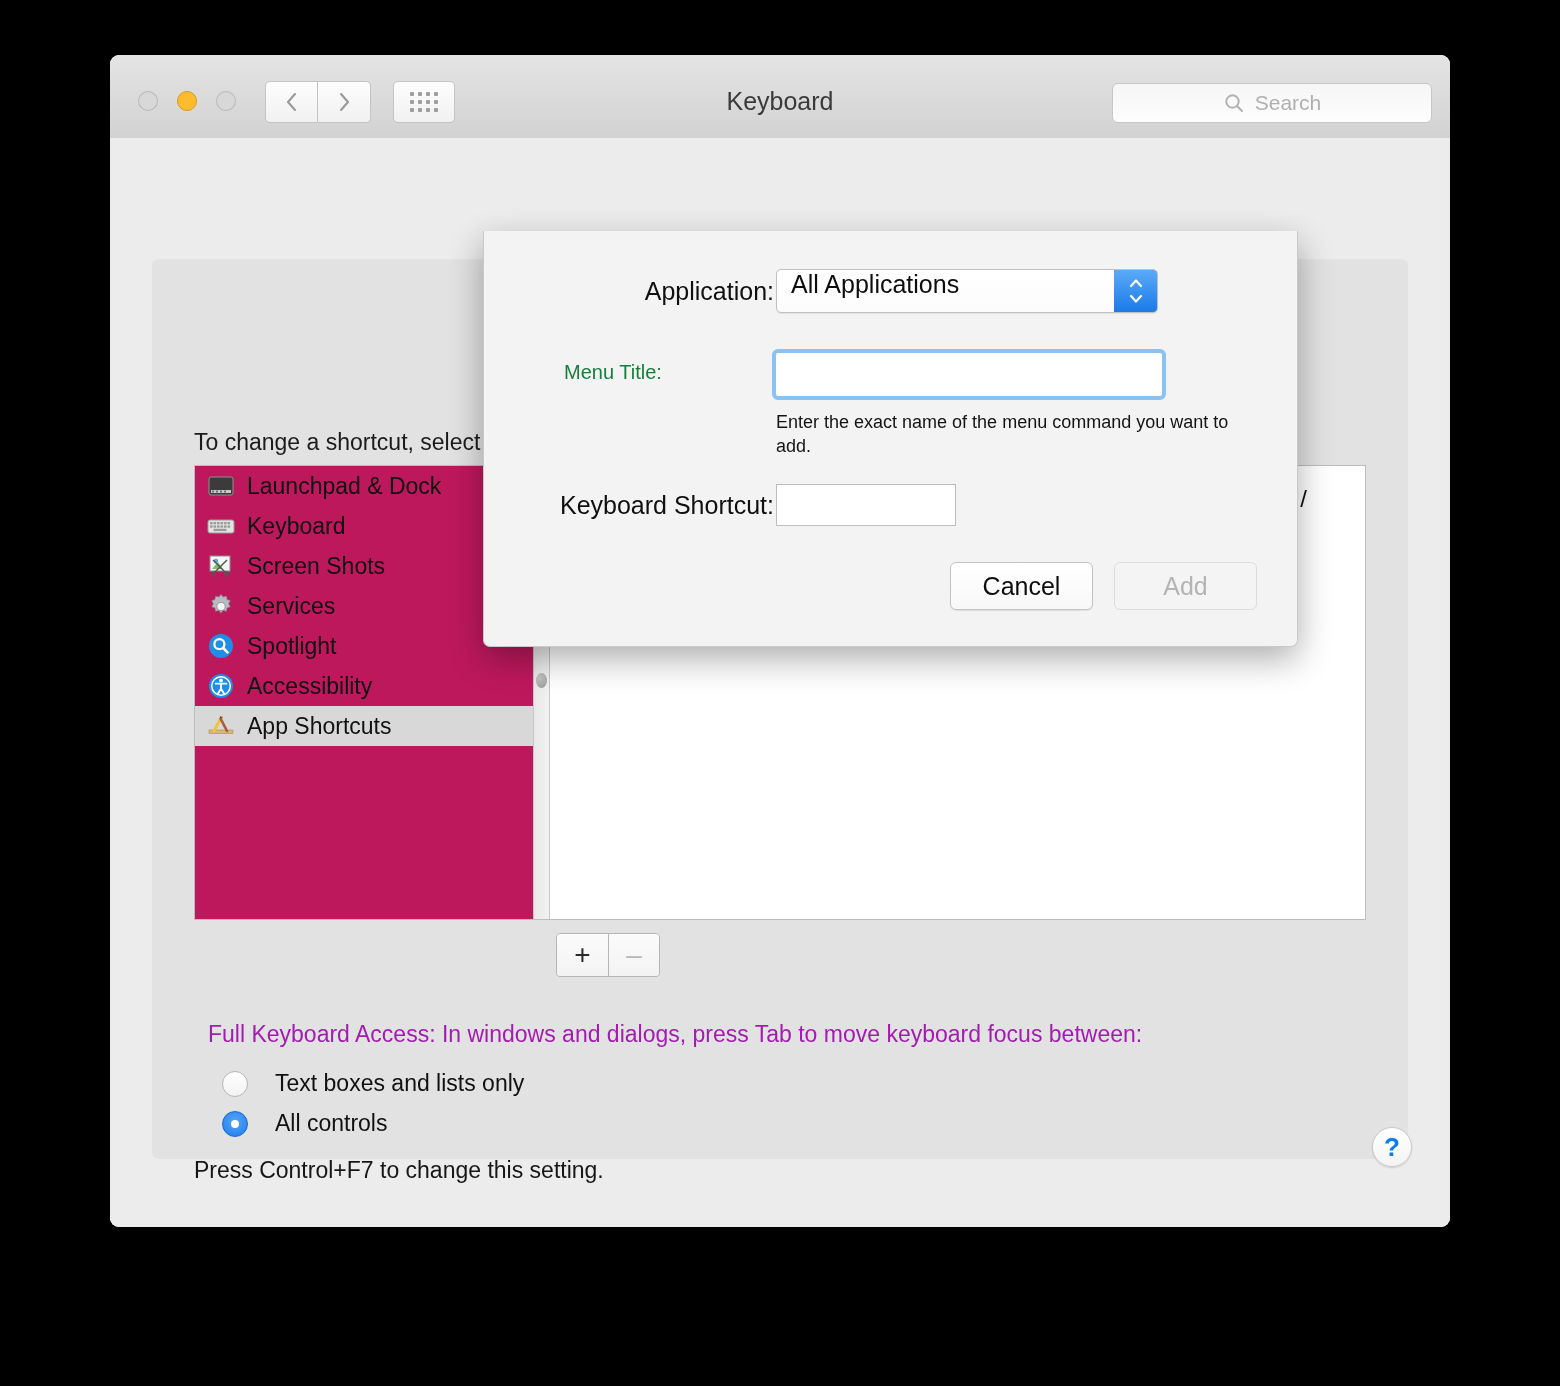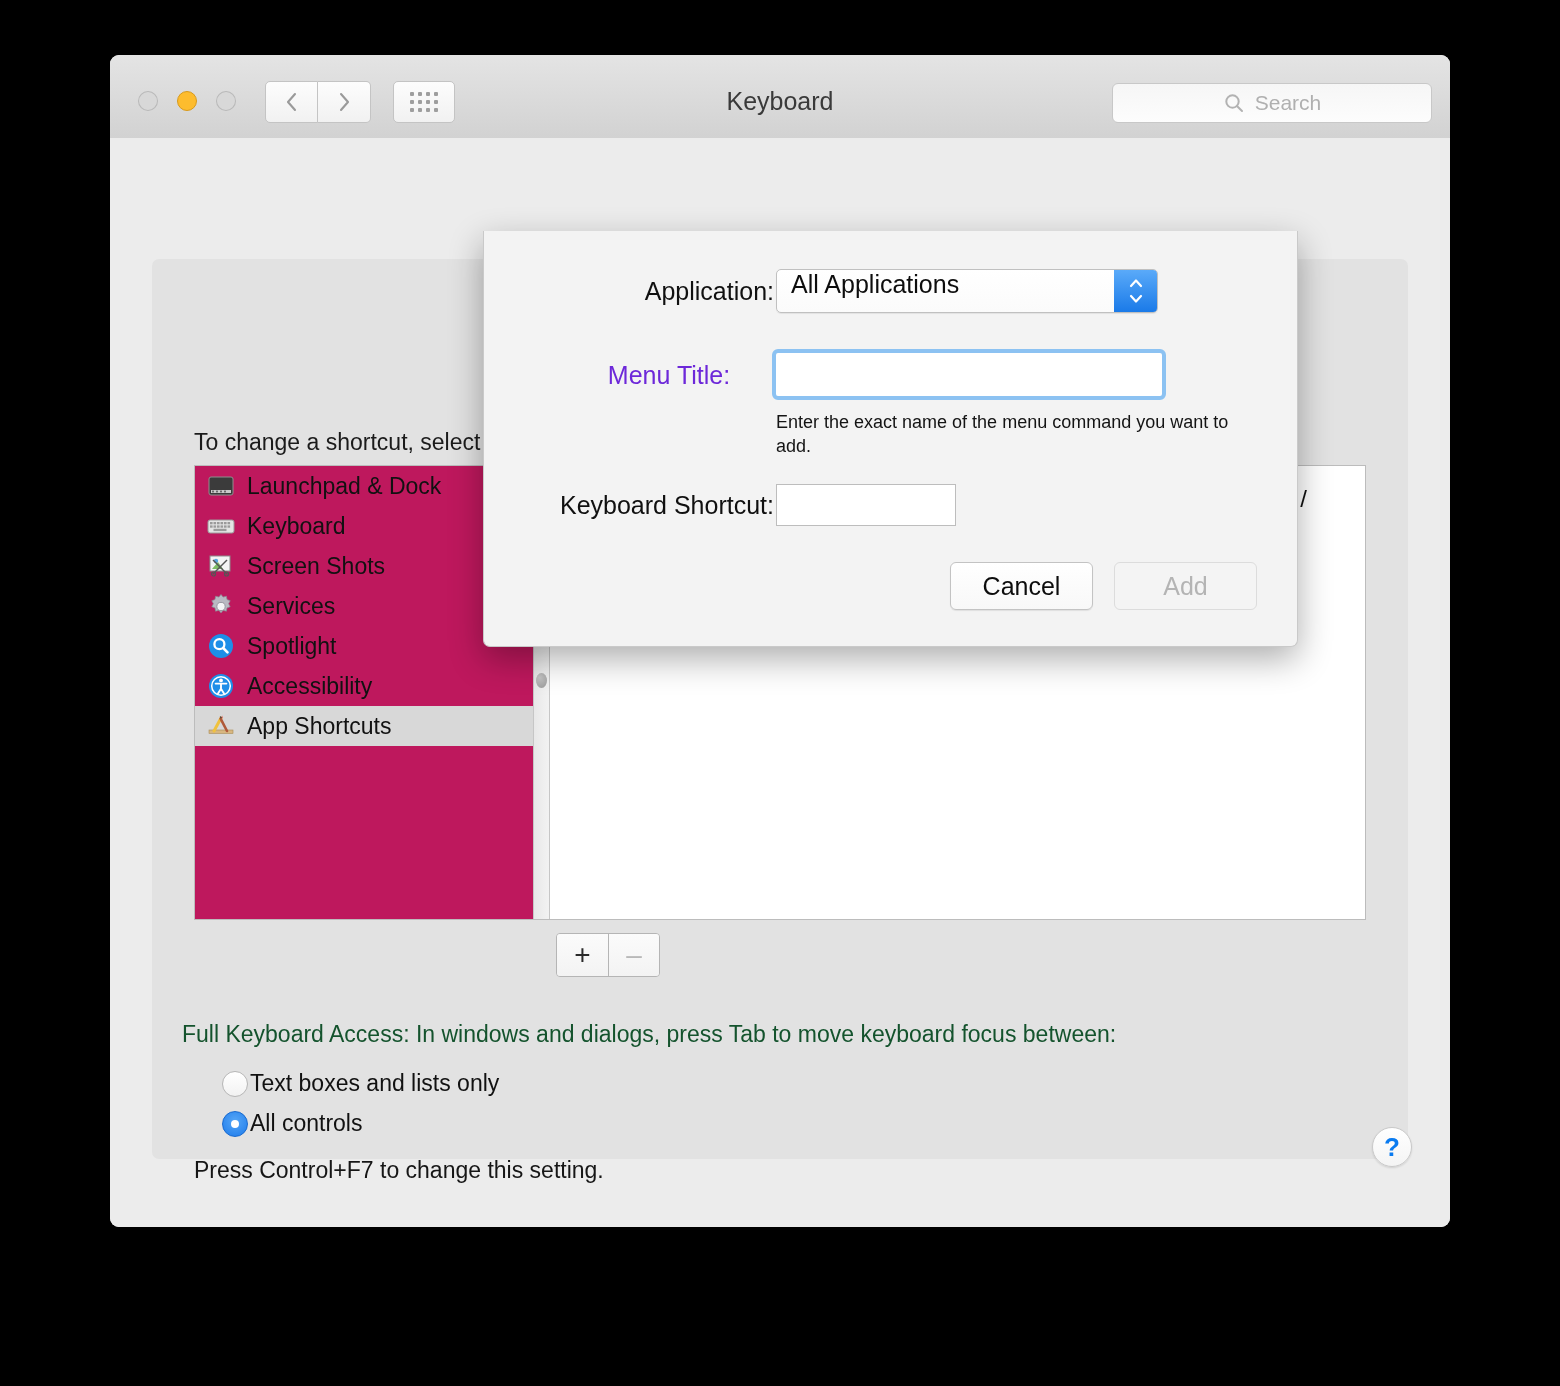--- a/index.html
+++ b/index.html
@@ -194,27 +194,27 @@
     background: linear-gradient(to bottom, #fbfbfb, #f3f3f3);
     display: flex; align-items: center; justify-content: center;
     font-size: 28px; color: #2a2a2a;
     box-sizing: border-box;
   }
   .pmbtn.minus { border-left: 1px solid #b5b5b5; color: #b8b8b8; }
 
   
   .fkatitle {
     position: absolute;
-    left: 30px; top: 762px;
-    font-size: 23px; color: #14532d;
+    left: 56px; top: 762px;
+    font-size: 23px; color: #a21caf;
     white-space: nowrap;
   }
   .radiorow {
     position: absolute;
-    display: flex; align-items: center; gap: 2px;
+    display: flex; align-items: center; gap: 27px;
     font-size: 23px; color: #111;
   }
   .radiorow.r1 { left: 70px; top: 811px; }
   .radiorow.r2 { left: 70px; top: 851px; }
   .radio {
     width: 26px; height: 26px;
     border-radius: 50%;
     background: linear-gradient(to bottom, #ffffff, #f2f2f2);
     border: 1px solid #b6b6b6;
     box-sizing: border-box;
@@ -286,21 +286,21 @@
     position: absolute;
     right: 0; top: 0;
     width: 43px; height: 100%;
     background: linear-gradient(to bottom, #5aaaf9 0%, #1a7ae8 100%);
     border-radius: 0 4px 4px 0;
     display: flex; flex-direction: column; align-items: center; justify-content: center;
     gap: 4px;
   }
   .stepper svg { display: block; }
 
-  .lbl-menutitle { position: absolute; left: 80px; top: 130px; width: 210px; font-size: 25px; color: #6d28d9; text-align: center; }
+  .lbl-menutitle { position: absolute; left: 80px; top: 130px; width: 210px; font-size: 20px; color: #15803d; text-align: left; }
   .focusring {
     position: absolute;
     left: 288px; top: 118px;
     width: 394px; height: 51px;
     border: 4px solid #8cc2f2;
     border-radius: 6px;
     box-sizing: border-box;
     background: #ffffff;
   }
   .focusring input {

